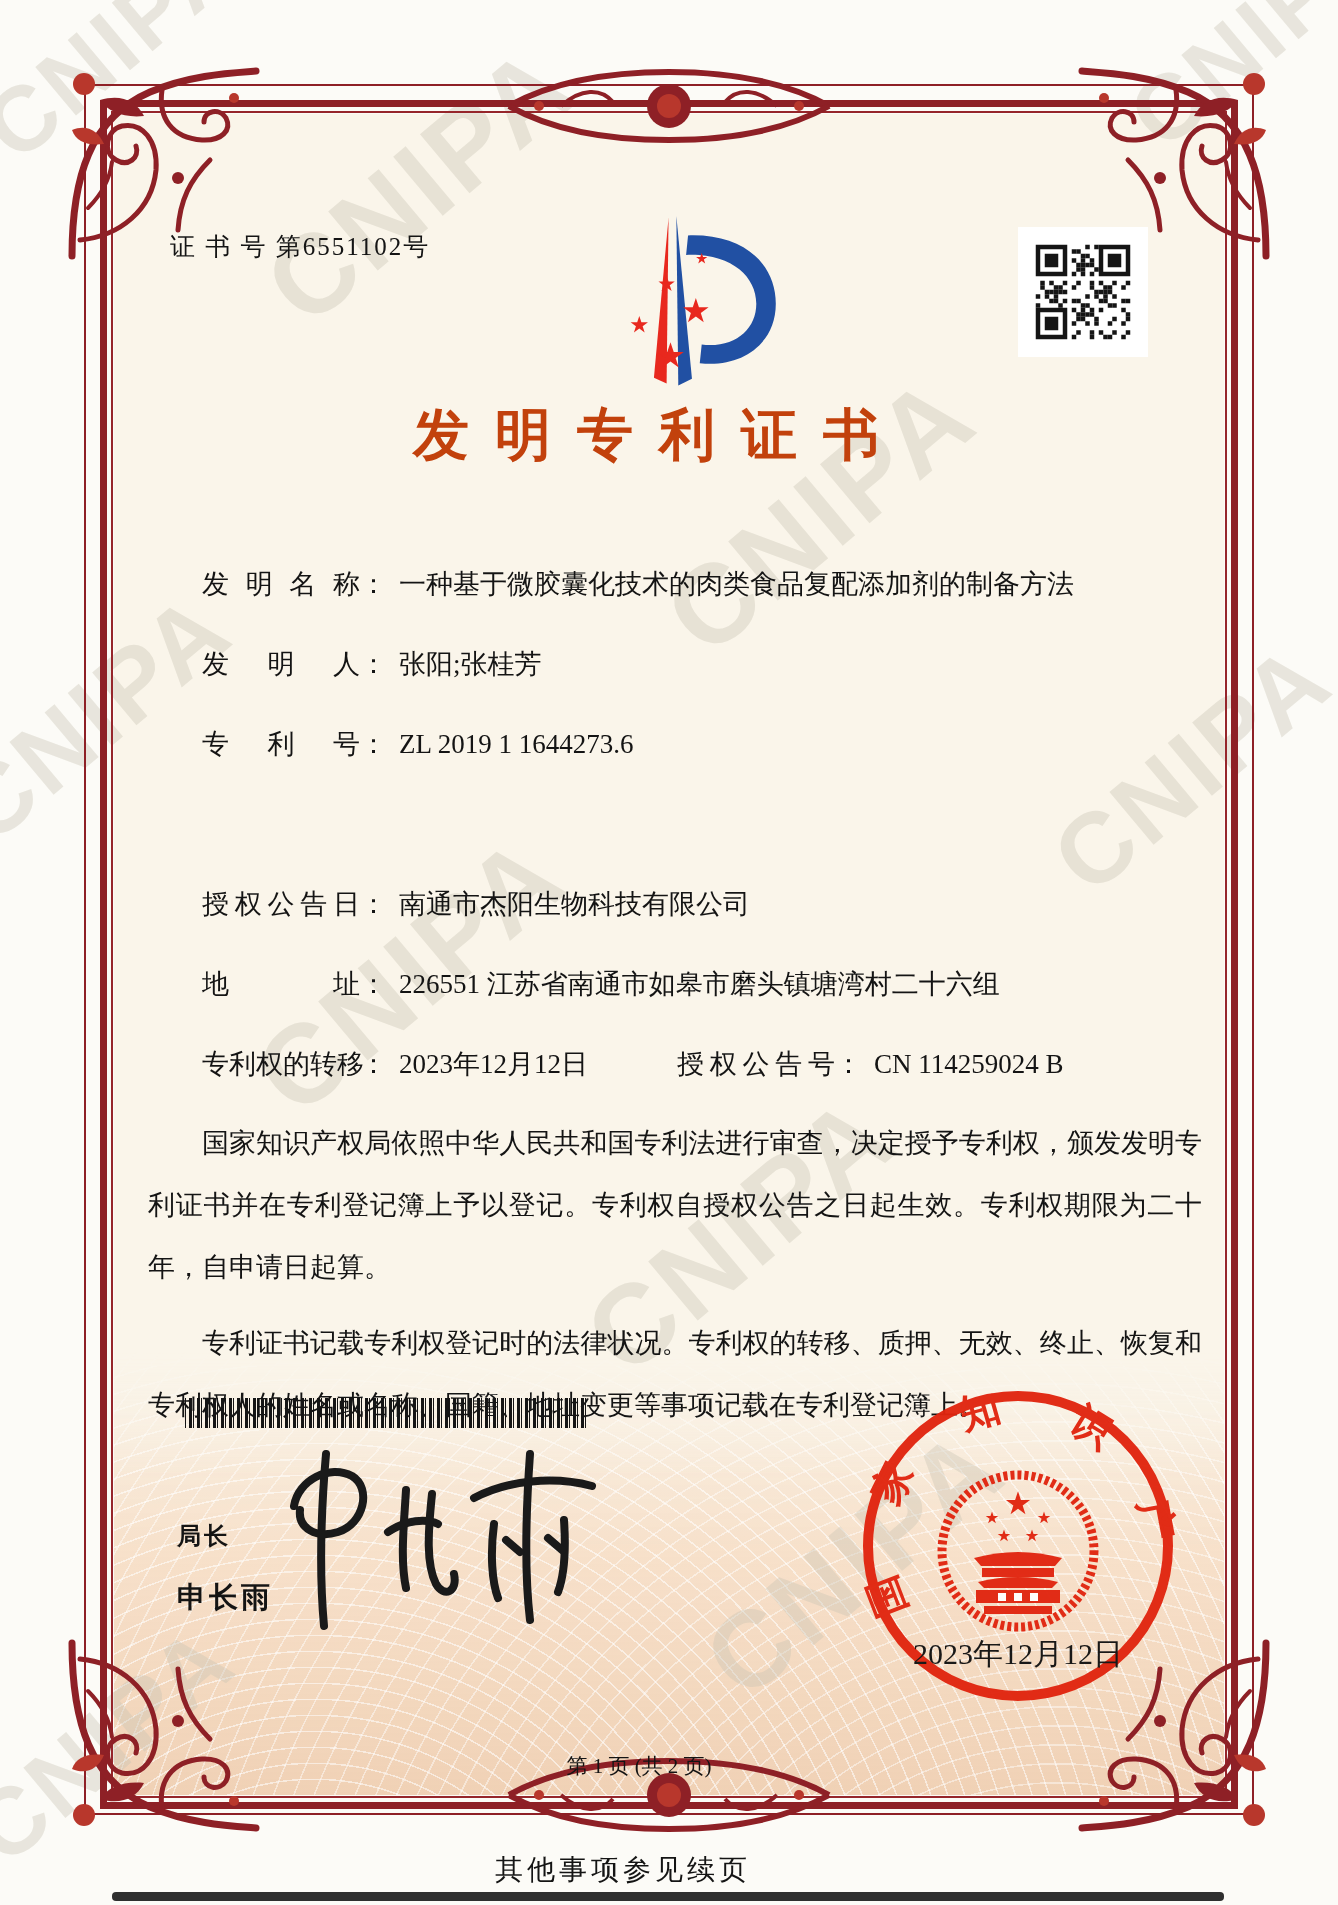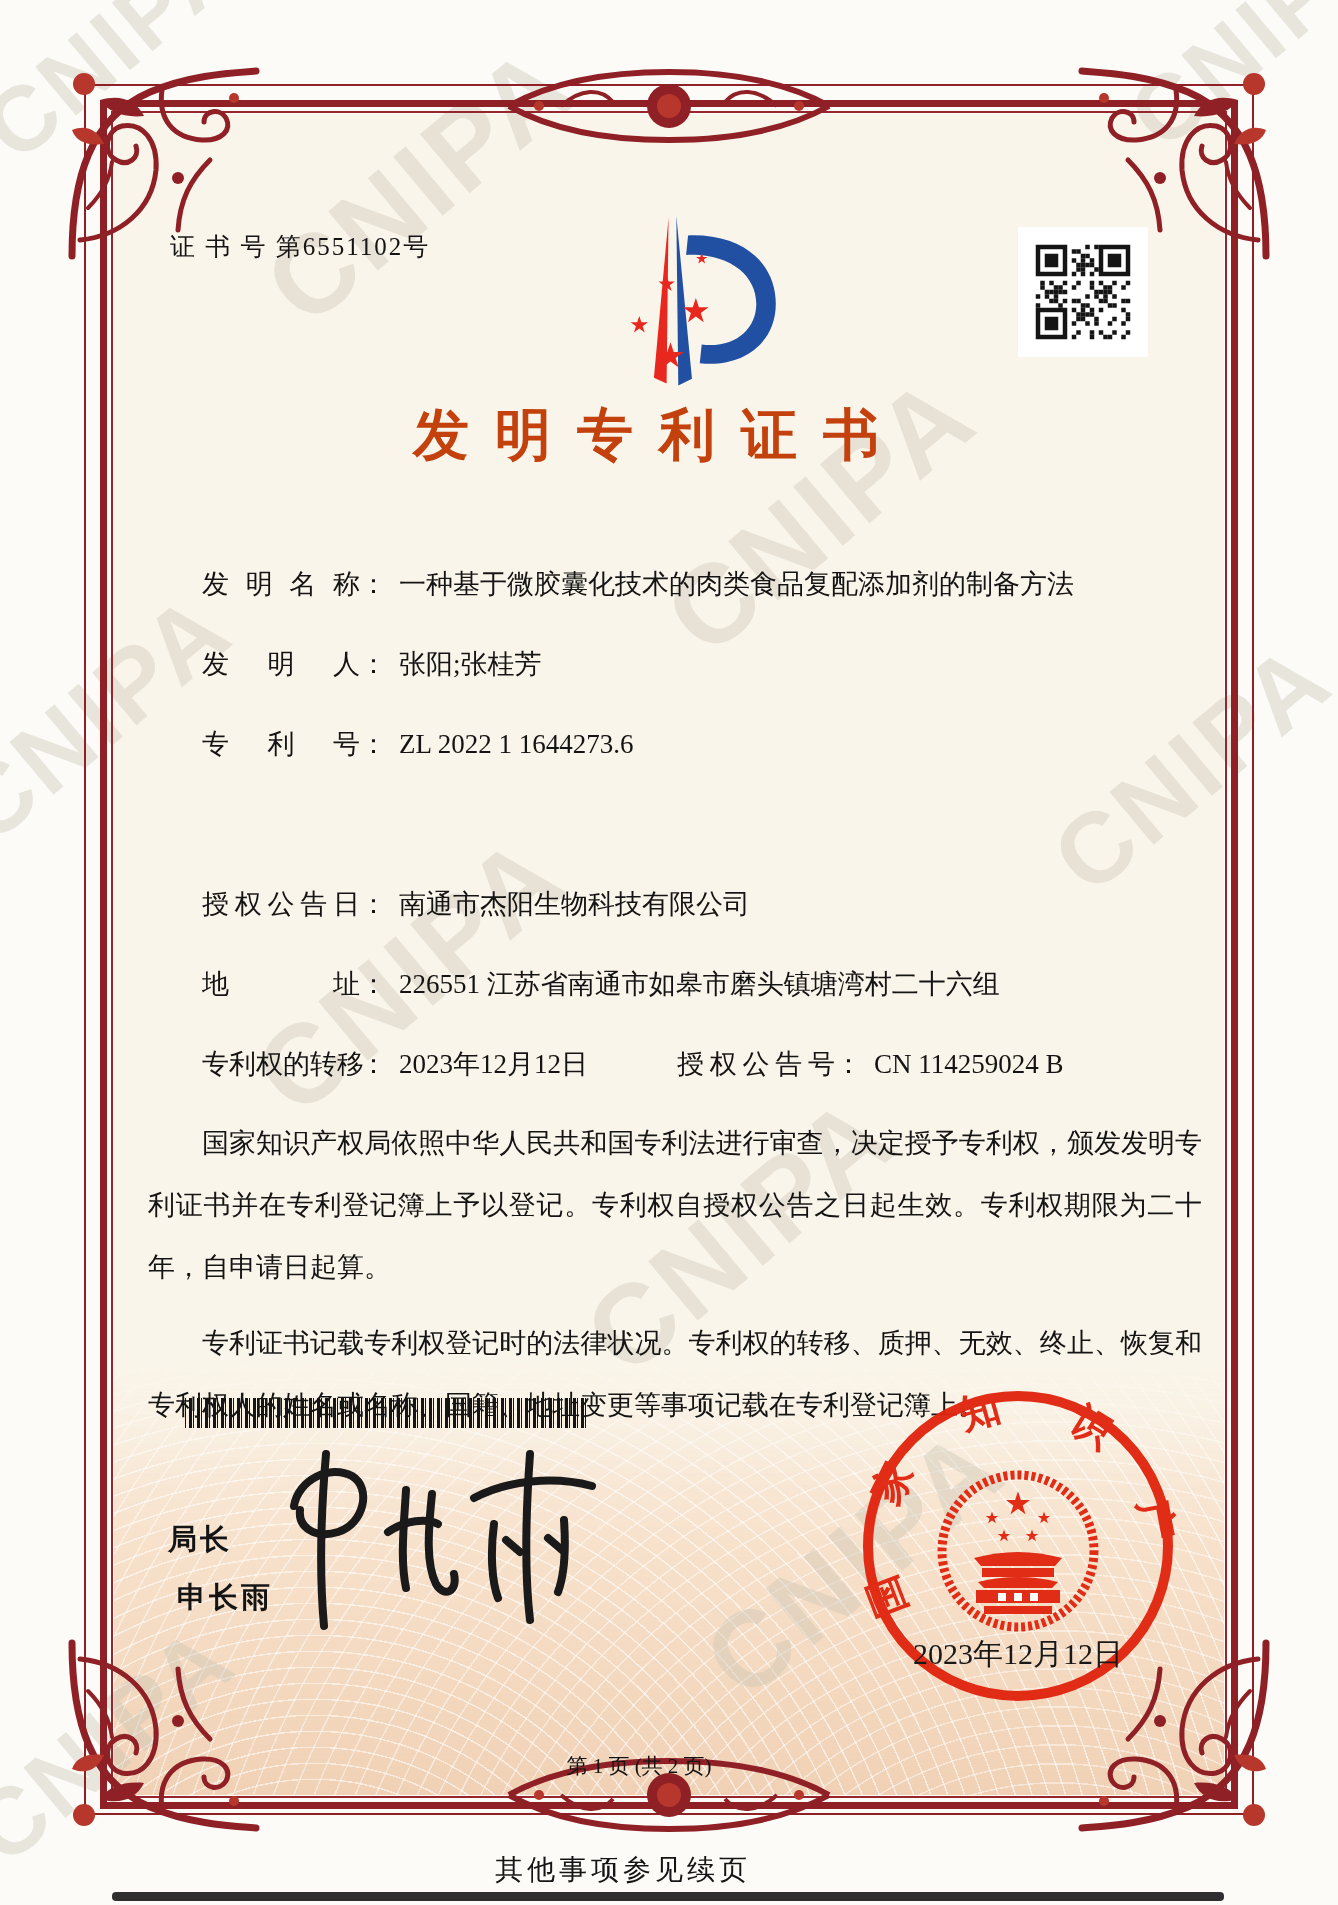--- a/index.html
+++ b/index.html
@@ -43,21 +43,21 @@
     position:absolute; left:0; right:20px; top:398px; text-align:center;
     font-size:56px; font-weight:bold; letter-spacing:26px; color:#c2410c;
   }
   .row{position:absolute; left:170px; font-size:27px; width:1030px; white-space:nowrap;}
   .row .lbl{display:inline-block; width:158px; text-align:justify; text-align-last:justify; vertical-align:bottom;margin-left:32px;}
   .row .val{margin-left:12px;}
   .row .pair2{position:absolute; left:475px; top:0; white-space:nowrap;}
   .paras{position:absolute; left:148px; width:1054px; top:1112px; font-size:27px; line-height:62px; text-align:justify;}
   .paras p{margin:0 0 14px 0; text-indent:2em;}
   .barcode{position:absolute; left:185px; top:1398px;}
-  .sig-title{position:absolute; left:168px; top:1520px; font-size:29px; font-weight:bold; font-family:"Liberation Sans", sans-serif; letter-spacing:3px;}
+  .sig-title{position:absolute; left:177px; top:1520px; font-size:24px; font-weight:bold; font-family:"Liberation Sans", sans-serif; letter-spacing:3px;}
   .sig-name{position:absolute; left:177px; top:1578px; font-size:29px; font-weight:bold; font-family:"Liberation Sans", sans-serif; letter-spacing:3px;}
   .signature{position:absolute; left:268px; top:1440px;}
   .seal{position:absolute; left:858px; top:1386px; opacity:.96;}
   .page-num{position:absolute; left:0; right:60px; top:1752px; text-align:center; font-size:21px;}
   .cont-note{position:absolute; left:0; right:92px; top:1822px; text-align:center; font-size:28px; letter-spacing:4px;margin-top:29px;}
   .bottom-strip{position:absolute; left:112px; top:1892px; width:1112px; height:9px; background:#2f2f2f; border-radius:4px;}
   .qr{position:absolute; left:1018px; top:227px; width:130px; height:130px; background:#fff;}
 </style>
 </head>
 <body>
@@ -301,21 +301,21 @@
 
   <div class="title">发明专利证书</div>
 
   <div class="row" style="top:566px;">
     <span class="lbl">发明名称</span><span>：</span><span class="val">一种基于微胶囊化技术的肉类食品复配添加剂的制备方法</span>
   </div>
   <div class="row" style="top:646px;">
     <span class="lbl">发明人</span><span>：</span><span class="val">张阳;张桂芳</span>
   </div>
   <div class="row" style="top:726px;">
-    <span class="lbl">专利号</span><span>：</span><span class="val">ZL 2022 1 1644273.6</span>
+    <span class="lbl">专利号</span><span>：</span><span class="val">ZL 2019 1 1644273.6</span>
   </div>
   <div class="row" style="top:886px;">
     <span class="lbl">授权公告日</span><span>：</span><span class="val">南通市杰阳生物科技有限公司</span>
   </div>
   <div class="row" style="top:966px;">
     <span class="lbl">地址</span><span>：</span><span class="val">226551 江苏省南通市如皋市磨头镇塘湾村二十六组</span>
   </div>
   <div class="row" style="top:1046px;">
     <span class="lbl">专利权的转移</span><span>：</span><span class="val">2023年12月12日</span>
     <span class="pair2">

